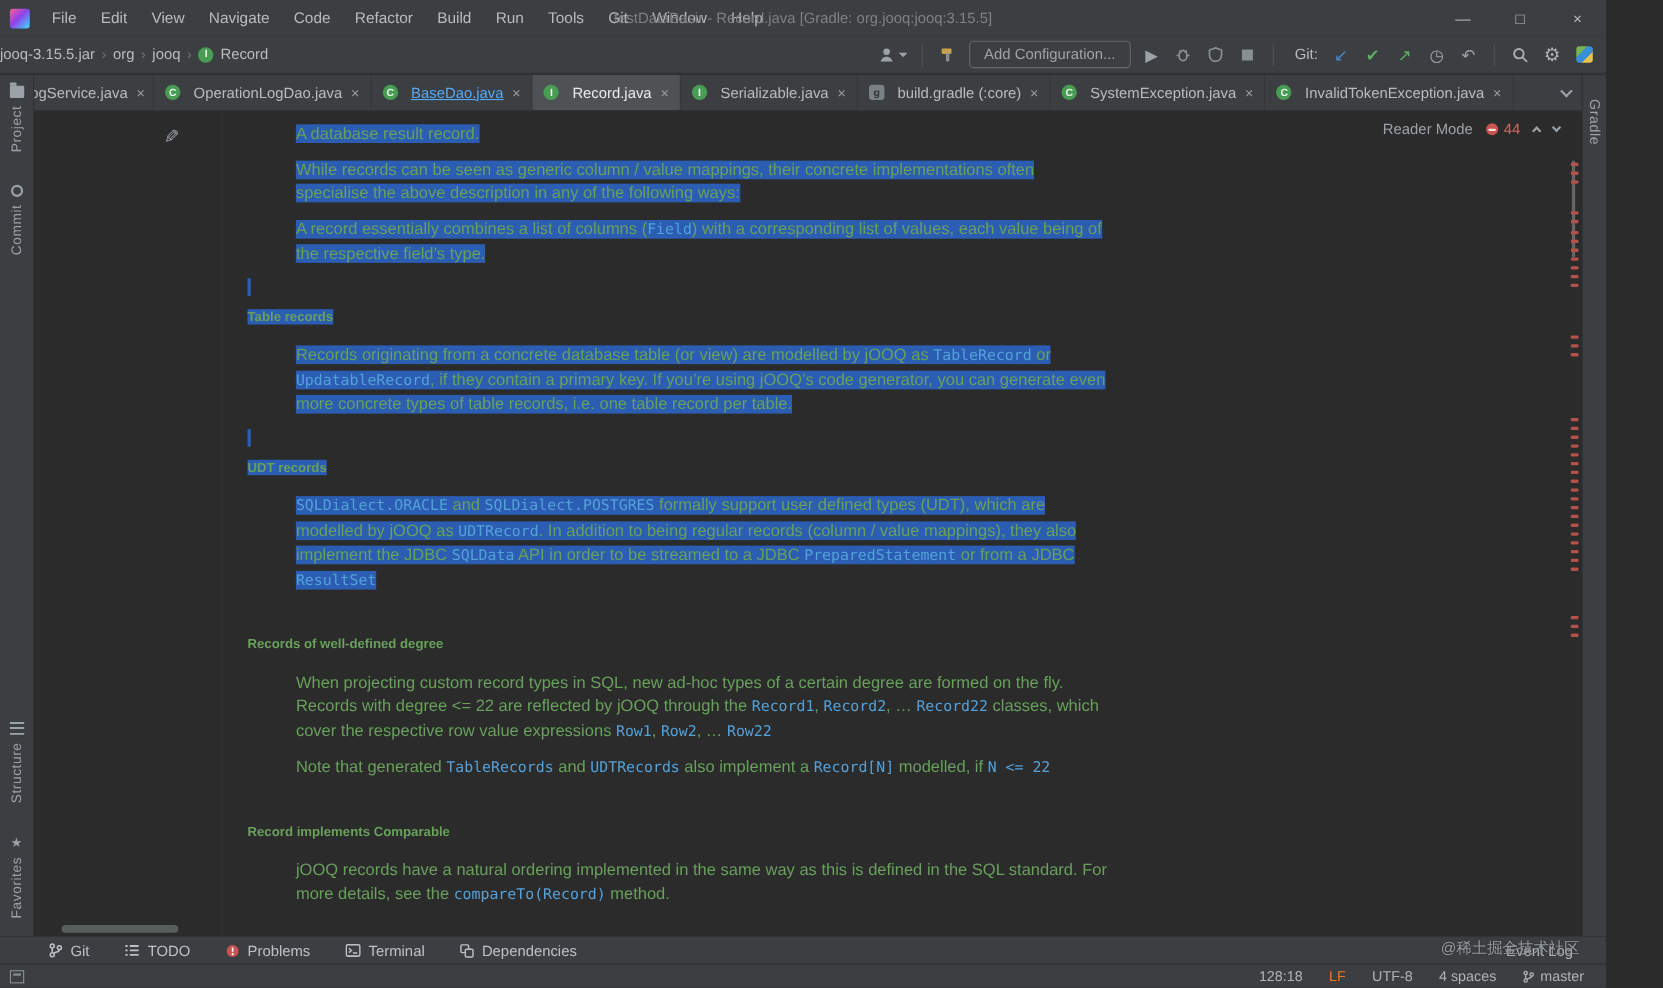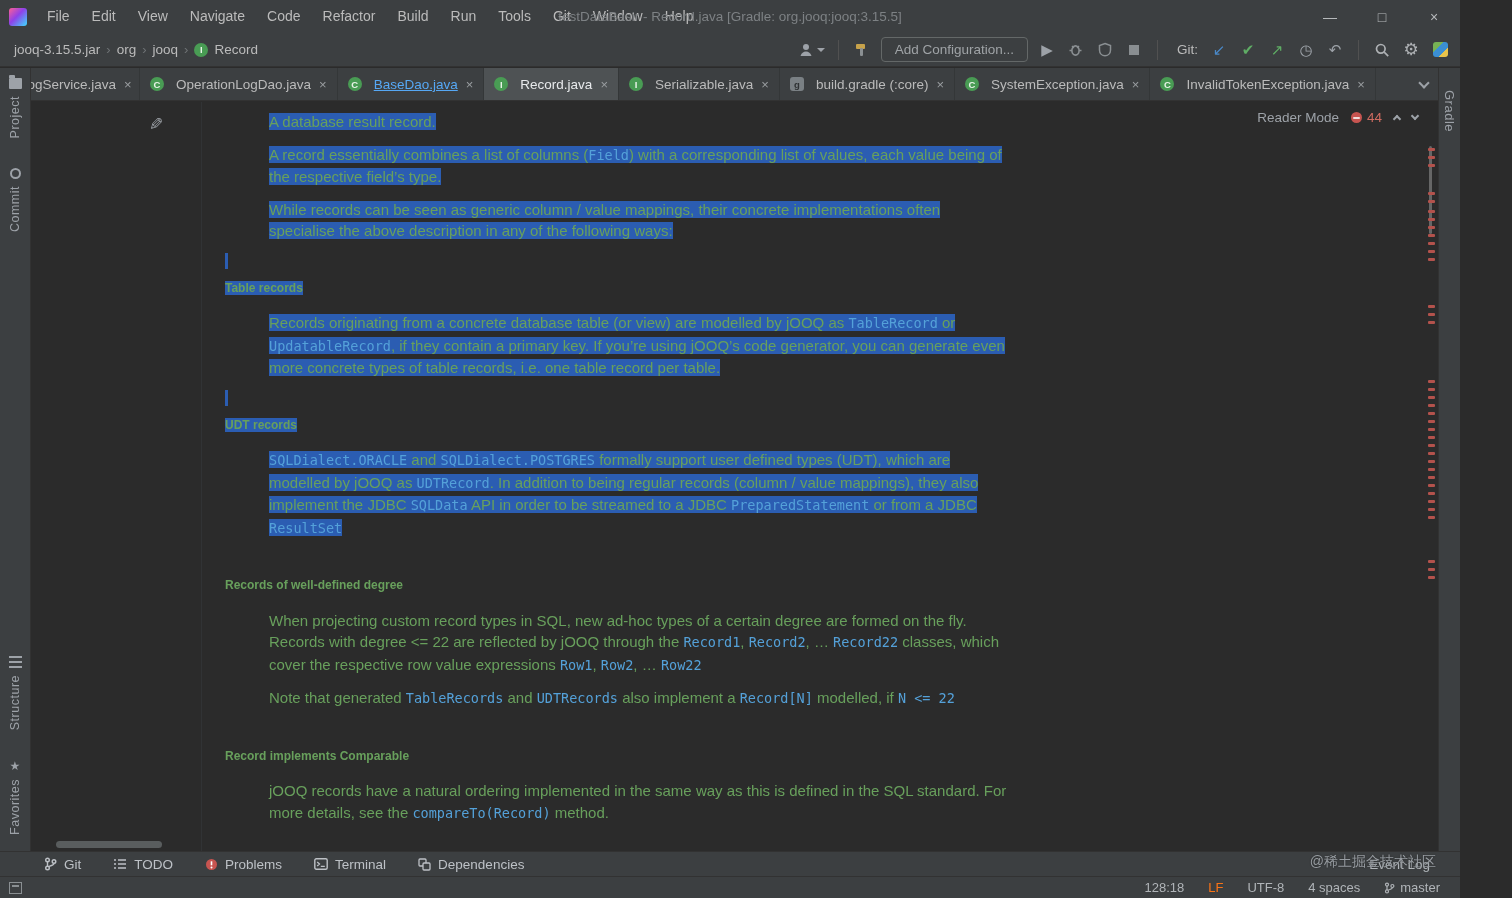--- a/index.html
+++ b/index.html
@@ -18,21 +18,21 @@
     background:linear-gradient(135deg,#fe5f94,#8f41e9 45%,#3ddcff);}
   .menus{display:flex;align-items:center;}
   .menu-item{padding:0 11px;font-size:14px;color:var(--txt);line-height:33px;cursor:default;}
   .win-title{position:absolute;left:50%;transform:translateX(-50%);color:#7d8184;font-size:13.5px;white-space:nowrap;}
   .win-controls{position:absolute;right:0;top:0;display:flex;height:33px;}
   .win-btn{width:52px;display:flex;align-items:center;justify-content:center;color:#b6b9bb;font-size:14px;}
 
   
   .toolbar{position:absolute;left:0;top:33px;right:0;height:34px;background:var(--bar);
     border-bottom:1px solid var(--border);display:flex;align-items:center;}
-  .crumbs{display:flex;align-items:center;padding-left:14px;font-size:13.5px;color:var(--txt);white-space:nowrap;}
+  .crumbs{display:flex;align-items:center;font-size:13.5px;color:var(--txt);white-space:nowrap;}
   .crumb{display:flex;align-items:center;}
   .crumb-sep{color:#6f7375;margin:0 6px;font-size:13px;}
   .ball{width:14px;height:14px;border-radius:50%;font-size:9.5px;font-weight:bold;flex:none;
     display:inline-flex;align-items:center;justify-content:center;color:#e8f3e8;background:var(--c-green);margin-right:6px;}
   .ball-gradle{background:#7a8084;border-radius:3px;color:#2f3234;}
   .tb-right{margin-left:auto;display:flex;align-items:center;gap:9px;padding-right:10px;}
   .tb-icon{min-width:20px;height:22px;display:flex;align-items:center;justify-content:center;
     font-size:15px;color:#aeb1b4;position:relative;}
   .sep-v{width:1px;height:20px;background:#515151;margin:0 4px;}
   .caret-down{width:0;height:0;border-left:4px solid transparent;border-right:4px solid transparent;
@@ -301,22 +301,22 @@
       <span>Reader Mode</span>
       <span class="err-badge">
         <span class="err-dot"></span>
         <span>44</span>
       </span>
       <span class="chev up sm"></span>
       <span class="chev down sm"></span>
     </div>
     <div class="doc">
         <div class="para"><span class="blk sel"><span>A database result record.</span></span></div>
+        <div class="para"><span class="blk sel"><span>While records can be seen as generic column / value mappings, their concrete implementations often specialise the above description in any of the following ways:</span></span></div>
         <div class="para"><span class="blk sel"><span>A record essentially combines a list of columns (</span><code>Field</code><span>) with a corresponding list of values, each value being of the respective field’s type.</span></span></div>
-        <div class="para"><span class="blk sel"><span>While records can be seen as generic column / value mappings, their concrete implementations often specialise the above description in any of the following ways:</span></span></div>
         <div class="docgap">
           <span class="gapmark"></span>
         </div>
         <div class="doch"><span class="blk sel"><span>Table records</span></span></div>
         <div class="para"><span class="blk sel"><span>Records originating from a concrete database table (or view) are modelled by jOOQ as </span><code>TableRecord</code><span> or </span><code>UpdatableRecord</code><span>, if they contain a primary key. If you’re using jOOQ’s code generator, you can generate even more concrete types of table records, i.e. one table record per table.</span></span></div>
         <div class="docgap">
           <span class="gapmark"></span>
         </div>
         <div class="doch"><span class="blk sel"><span>UDT records</span></span></div>
         <div class="para"><span class="blk sel"><code>SQLDialect.ORACLE</code><span> and </span><code>SQLDialect.POSTGRES</code><span> formally support user defined types (UDT), which are modelled by jOOQ as </span><code>UDTRecord</code><span>. In addition to being regular records (column / value mappings), they also implement the JDBC </span><code>SQLData</code><span> API in order to be streamed to a JDBC </span><code>PreparedStatement</code><span> or from a JDBC </span><code>ResultSet</code></span></div>

